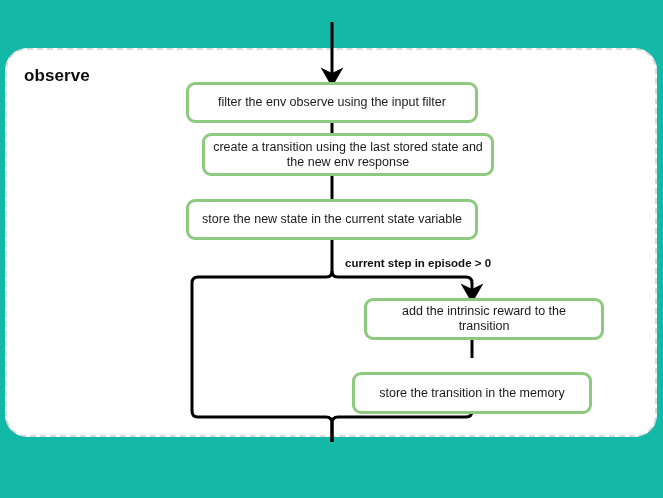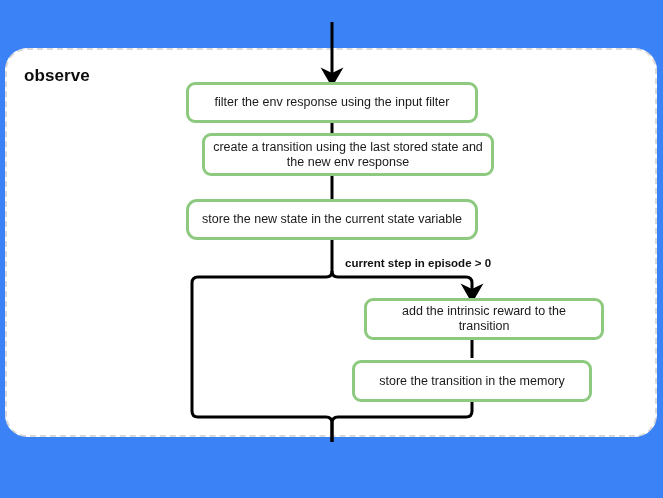--- a/index.html
+++ b/index.html
@@ -4,21 +4,21 @@
 <style>
   html, body {
     margin: 0;
     padding: 0;
     background: #000000;
   }
   #stage {
     position: relative;
     width: 663px;
     height: 498px;
-    background: #3b82f6;
+    background: #14b8a6;
     overflow: hidden;
     font-family: "Liberation Sans", sans-serif;
   }
   
   #observe-container {
     position: absolute;
     left: 5px;
     top: 48px;
     width: 652px;
     height: 389px;
@@ -96,34 +96,34 @@
     <path d="M 332 271 Q 332 277 326 277 L 198 277 Q 192 277 192 283 L 192 411 Q 192 417 198 417 L 326 417 Q 332 417 332 423 L 332 442" stroke="#000000" stroke-width="3" fill="none"></path>
 
     <path d="M 332 271 Q 332 277 338 277 L 466 277 Q 472 277 472 283 L 472 293" stroke="#000000" stroke-width="3" fill="none" marker-end="url(#arrowhead)"></path>
 
     <path d="M 472 340 L 472 358" stroke="#000000" stroke-width="3" fill="none"></path>
 
     <path d="M 472 400 L 472 411 Q 472 417 466 417 L 338 417 Q 332 417 332 423 L 332 442" stroke="#000000" stroke-width="3" fill="none"></path>
   </svg>
 
   <div class="node" style="left:186px; top:82px; width:292px; height:41px;">
-    <span>filter the env response using the input filter</span>
+    <span>filter the env observe using the input filter</span>
   </div>
 
   <div class="node" style="left:186px; top:133px; width:292px; height:43px;margin-left:16px;">
     <span>create a transition using the last stored state and the new env response</span>
   </div>
 
-  <div class="node" style="left:186px; top:199px; width:292px; height:41px;border-radius:11px;">
+  <div class="node" style="left:186px; top:199px; width:292px; height:41px;">
     <span>store the new state in the current state variable</span>
   </div>
 
   <div class="node" style="left:364px; top:298px; width:240px; height:42px;">
     <span>add the intrinsic reward to the transition</span>
   </div>
 
-  <div class="node" style="left:352px; top:360px; width:240px; height:42px;">
+  <div class="node" style="left:352px; top:372px; width:240px; height:42px;">
     <span>store the transition in the memory</span>
   </div>
 
   <div class="cond-label" style="left:345px; top:257px;">current step in episode &gt; 0</div>
 
 </div>
 
 </body></html>

